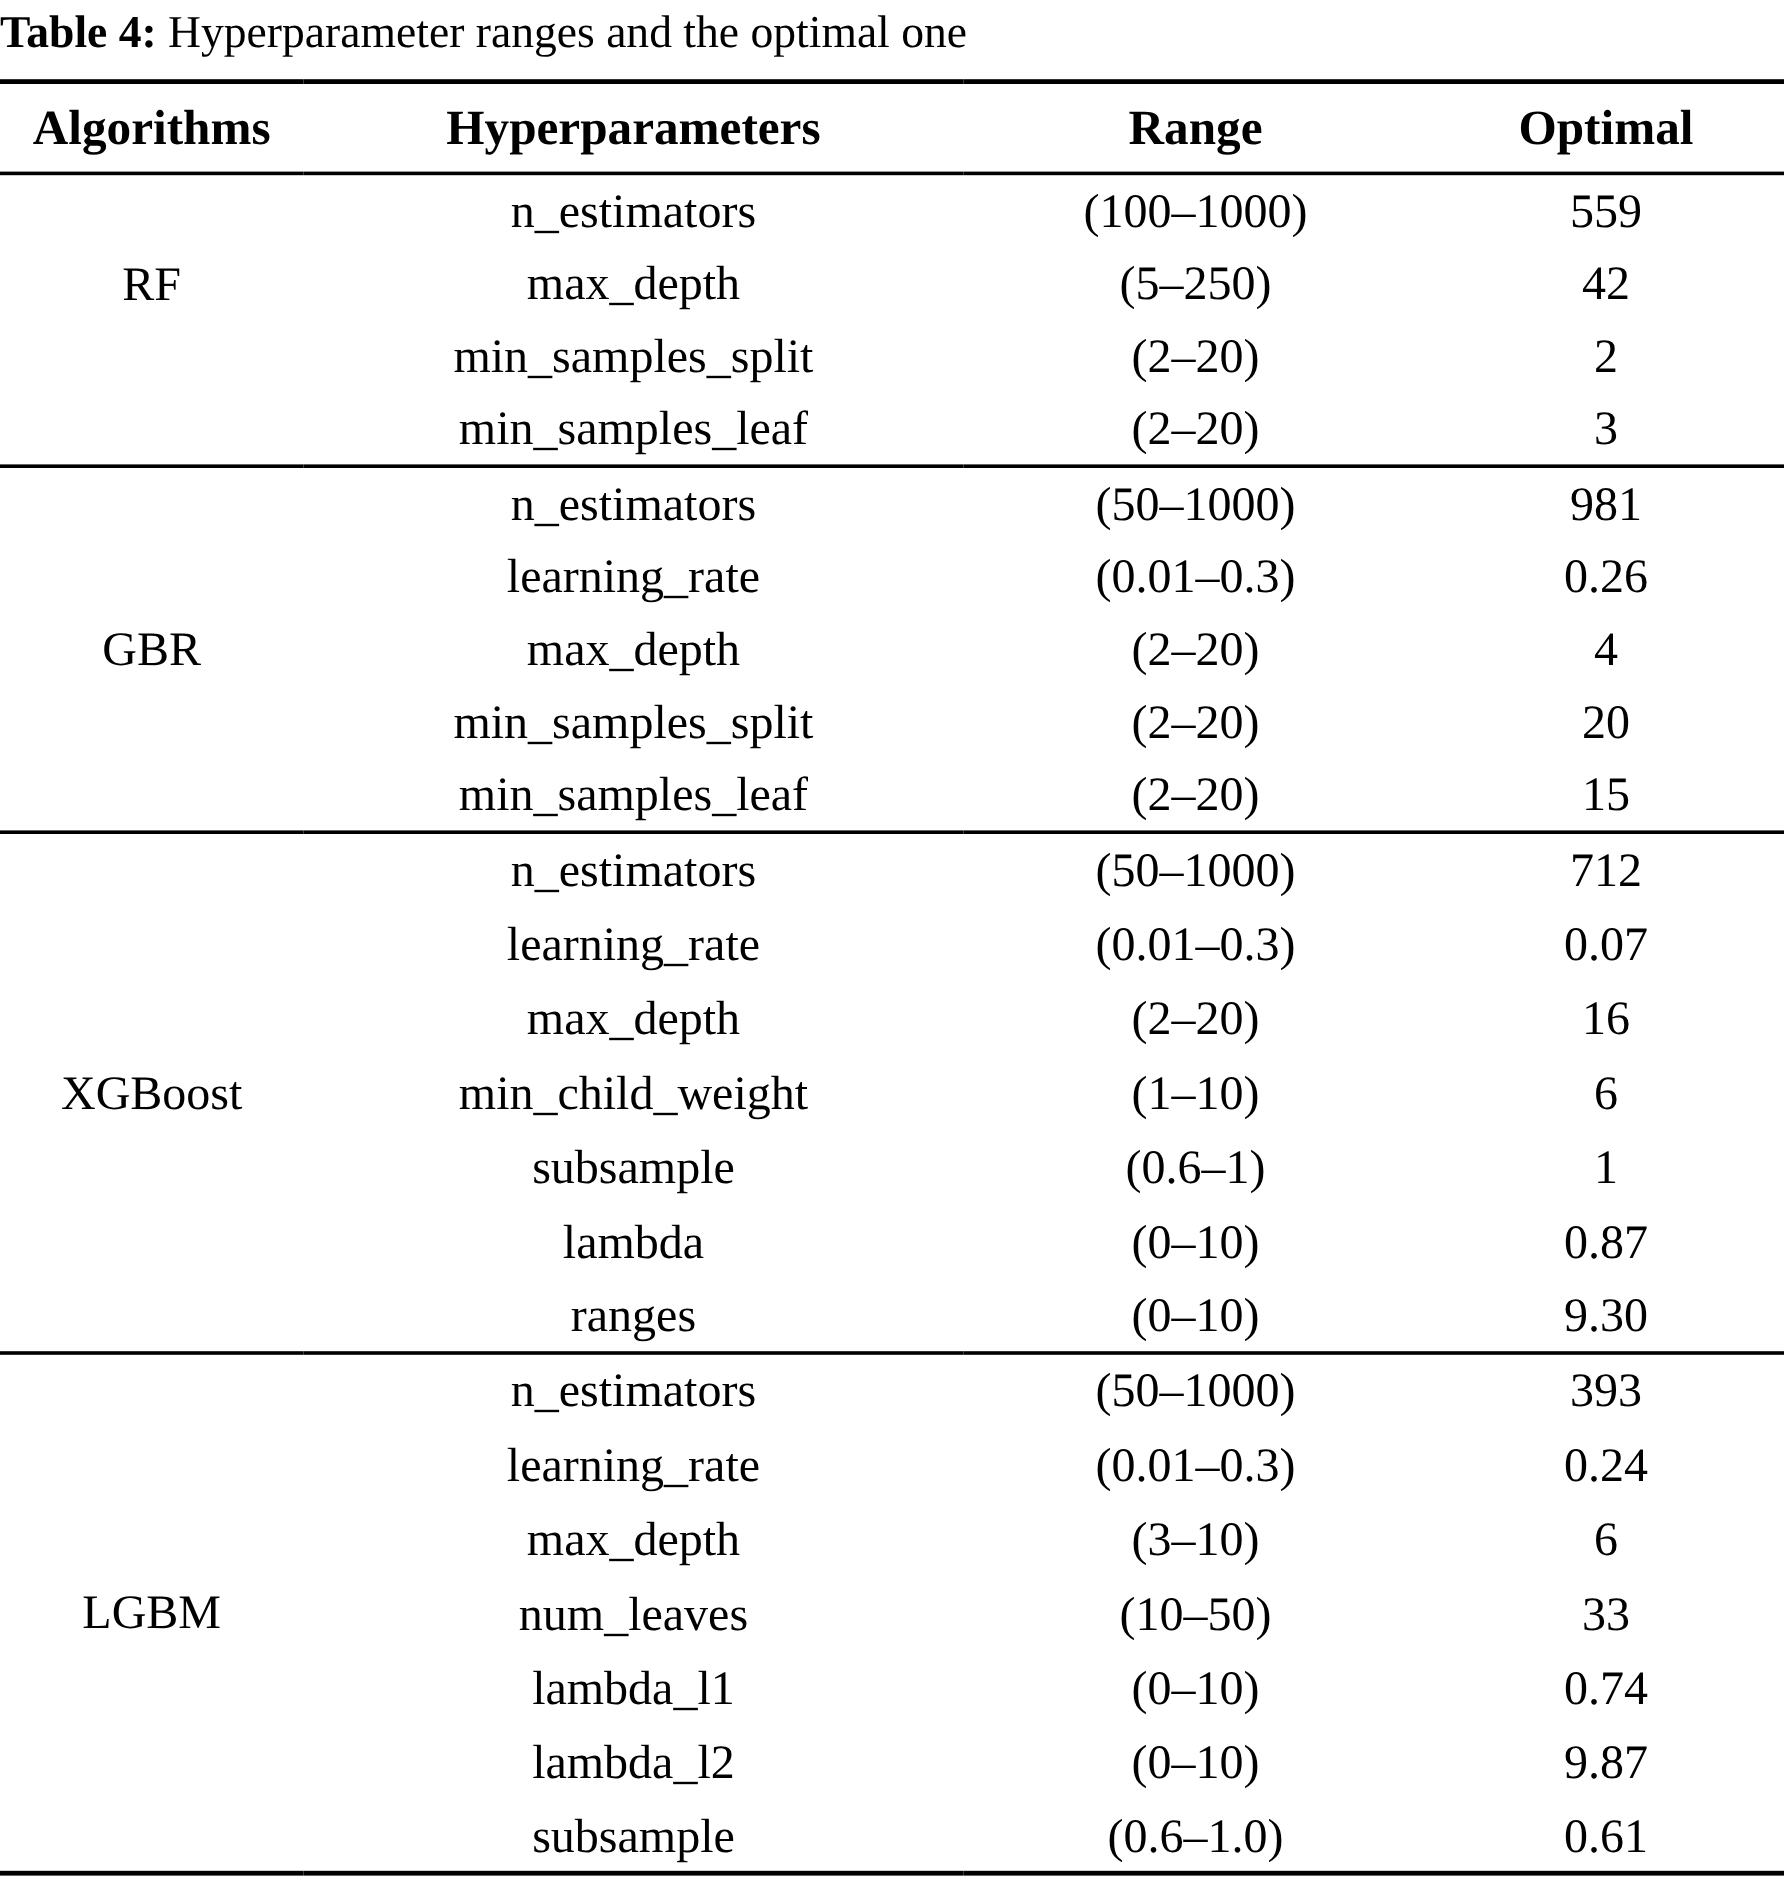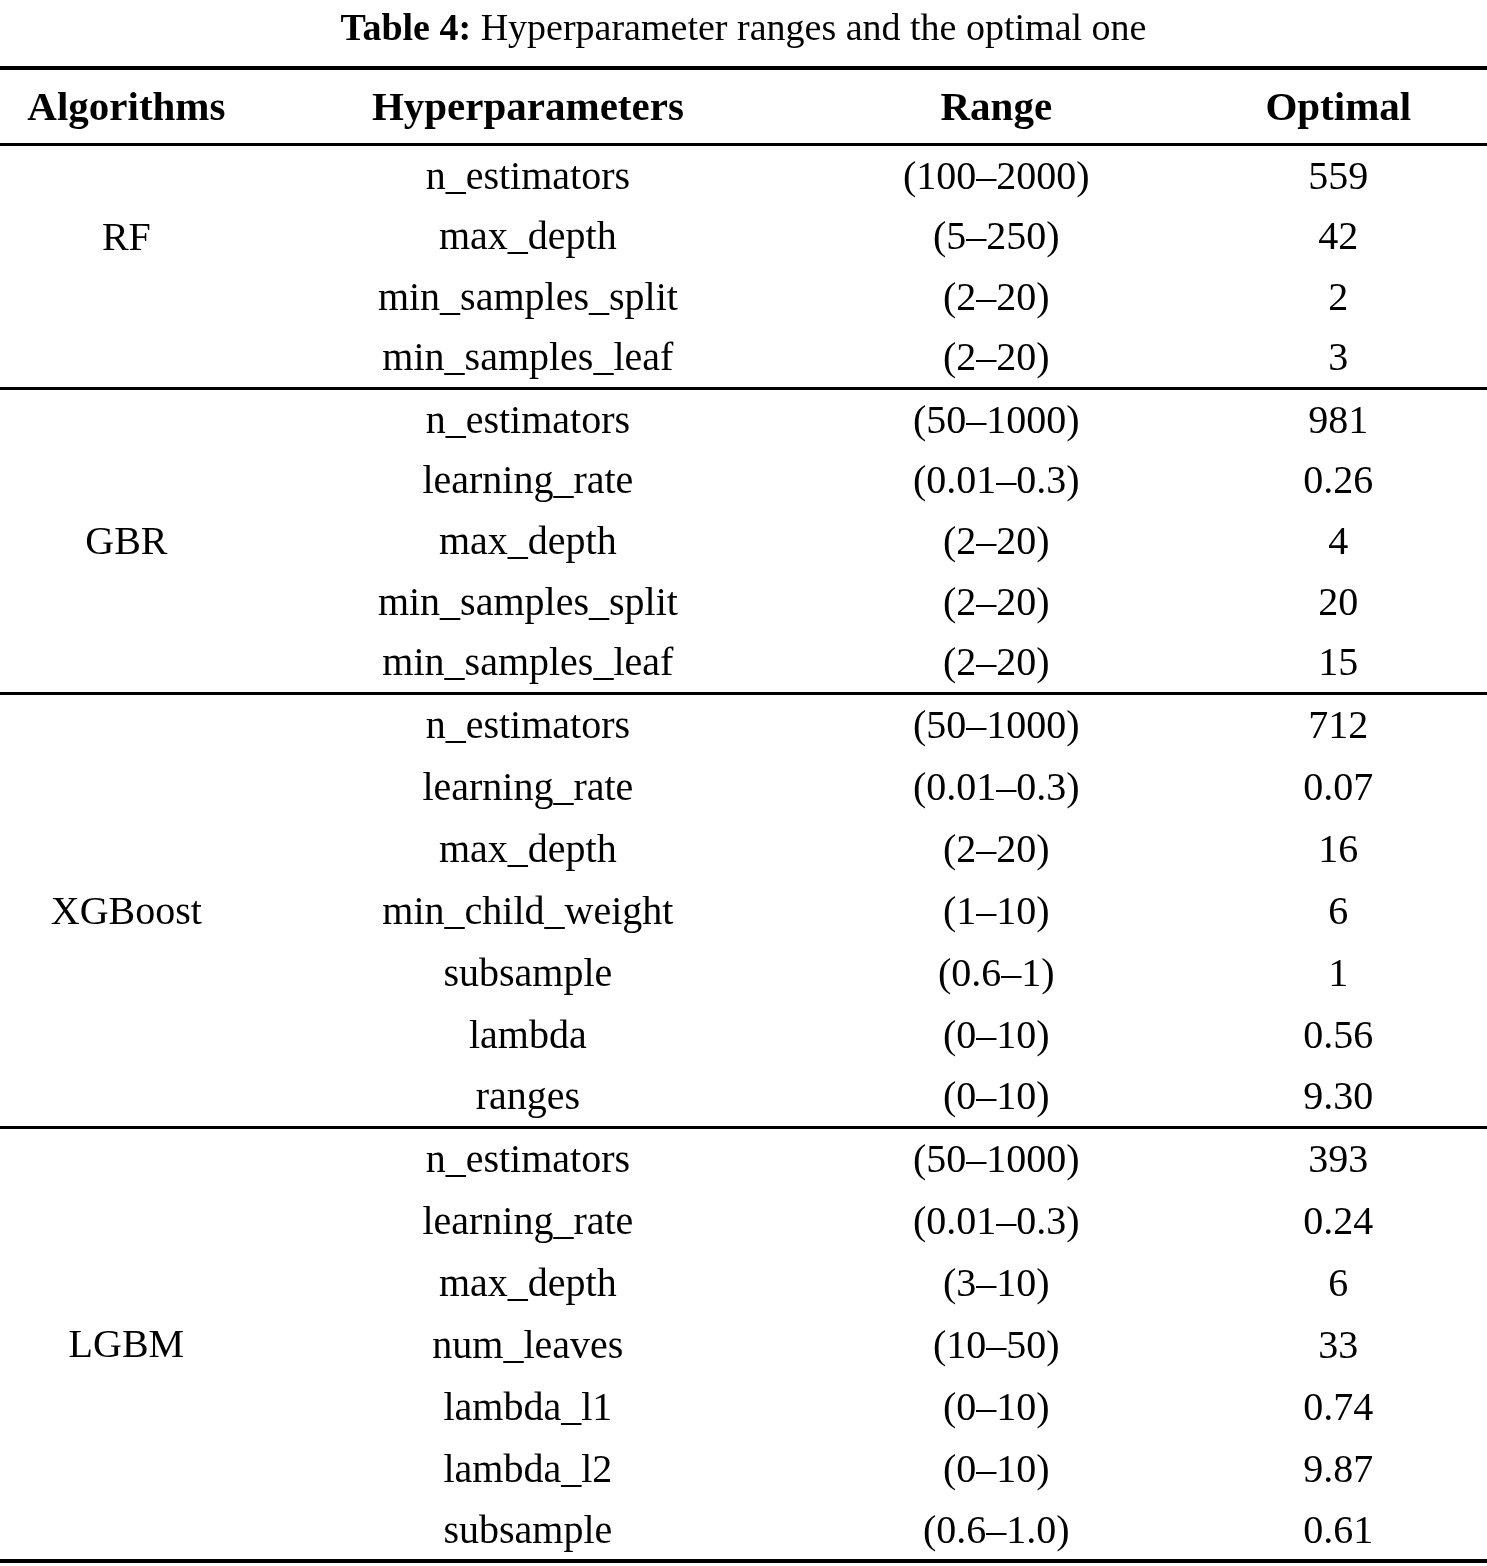--- a/index.html
+++ b/index.html
@@ -7,21 +7,21 @@
     width: 1487px;
     height: 1566px;
     background: #ffffff;
     color: #000000;
     font-family: "Liberation Serif", serif;
     box-sizing: border-box;
     padding-top: 4px;
     overflow: hidden;
   }
   .caption {
-    text-align: center;
+    text-align: left;
     font-size: 38px;
     line-height: 46px;
     margin-bottom: 16px;
     white-space: nowrap;
   }
   .caption-label { font-weight: bold; }
   table.params {
     width: 100%;
     border-collapse: collapse;
     table-layout: fixed;
@@ -80,21 +80,21 @@
         <th>Optimal</th>
       </tr>
     </thead>
 
     <tbody class="section rows4">
       <tr>
         <td class="alg nudge-up" rowspan="4">
           <span class="alg-inner">RF</span>
         </td>
         <td>n_estimators</td>
-        <td>(100–2000)</td>
+        <td>(100–1000)</td>
         <td>559</td>
       </tr>
       <tr>
         <td>max_depth</td>
         <td>(5–250)</td>
         <td>42</td>
       </tr>
       <tr>
         <td>min_samples_split</td>
         <td>(2–20)</td>
@@ -163,21 +163,21 @@
         <td>6</td>
       </tr>
       <tr>
         <td>subsample</td>
         <td>(0.6–1)</td>
         <td>1</td>
       </tr>
       <tr>
         <td>lambda</td>
         <td>(0–10)</td>
-        <td>0.56</td>
+        <td>0.87</td>
       </tr>
       <tr>
         <td>ranges</td>
         <td>(0–10)</td>
         <td>9.30</td>
       </tr>
     </tbody>
 
     <tbody class="section rows7">
       <tr>

